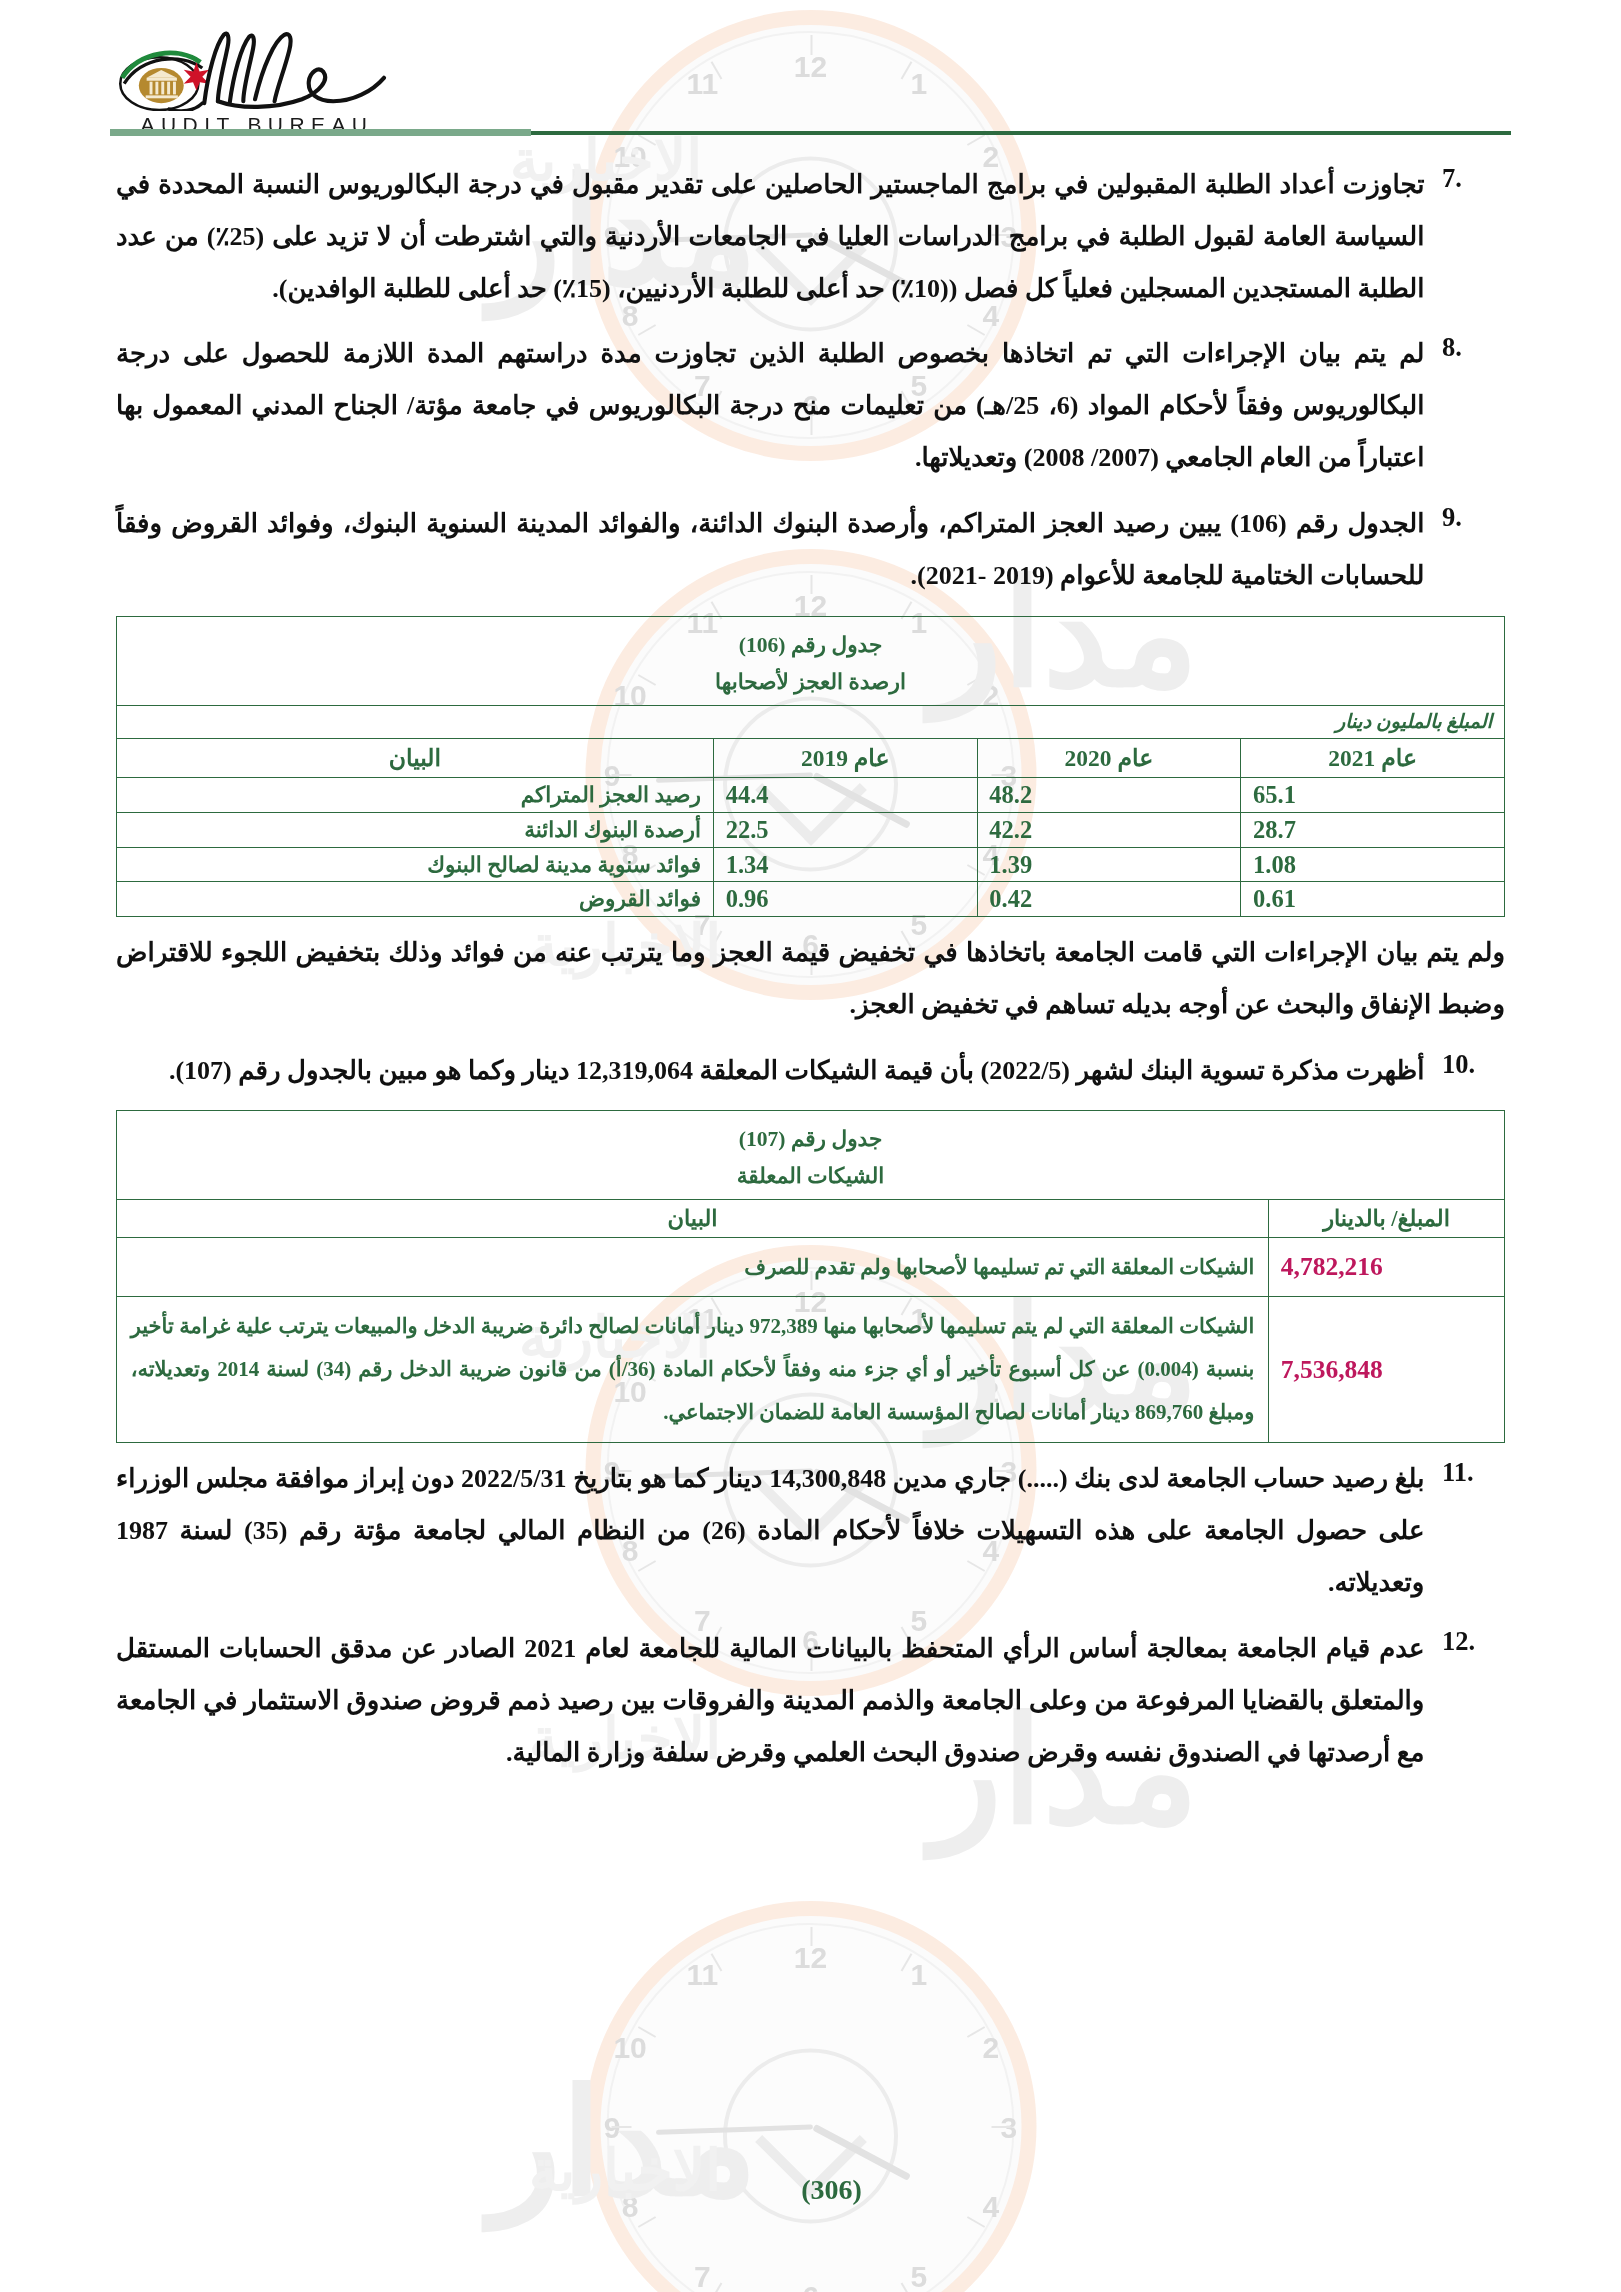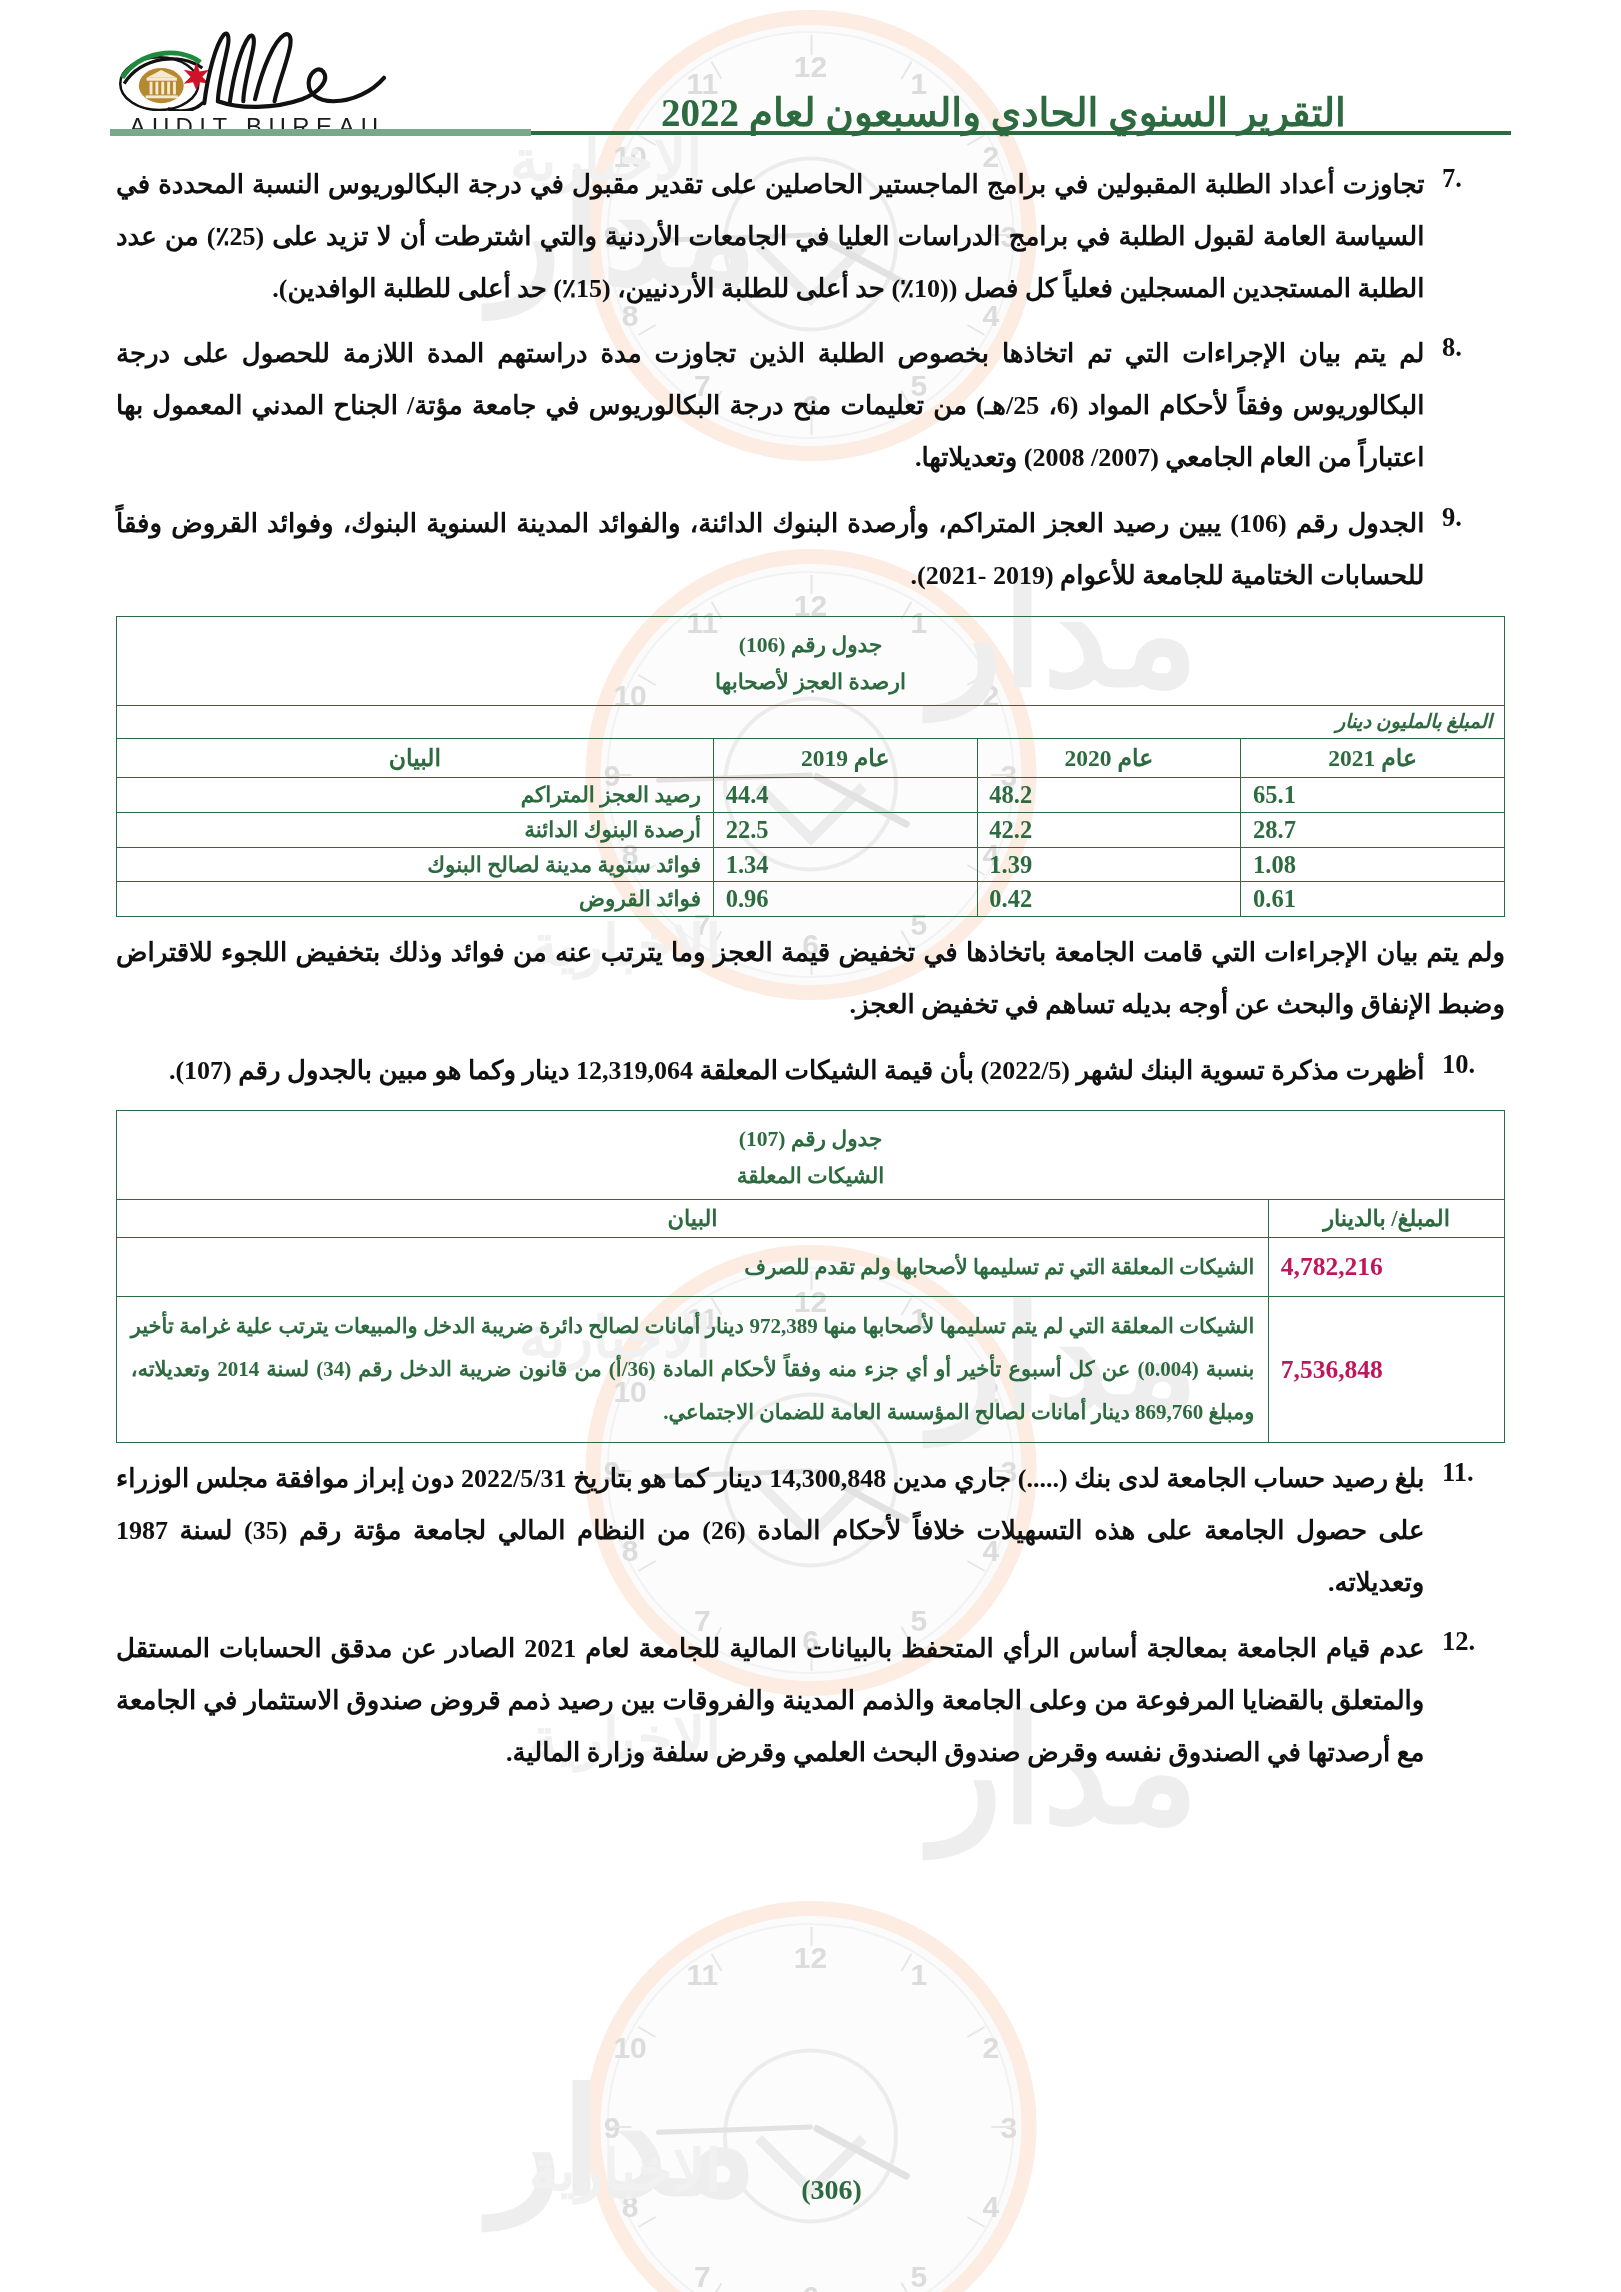--- a/index.html
+++ b/index.html
@@ -133,21 +133,21 @@
     position: relative;
     height: 84px;
   }
   .logo-calligraphy {
     position: absolute;
     left: 0; top: 0;
     width: 294px; height: 84px;
   }
   .logo-en {
     font-family: "Liberation Sans", sans-serif;
-    font-size: 24px;
+    font-size: 21px;
     letter-spacing: 6.4px;
     color: #1b1b1b;
     margin-top: 2px;
     direction: ltr;
   }
   .report-title {
     position: absolute;
     left: 421px;
     right: 35px;
     top: 90px;
@@ -509,21 +509,20 @@
             <path d="M122 78 C126 48, 134 20, 142 10 C146 6, 148 12, 146 22 C142 42, 136 62, 136 76" fill="none" stroke="#111" stroke-width="4.2" stroke-linecap="round"></path>
             <path d="M148 74 C156 40, 168 14, 178 8 C184 5, 186 12, 183 24 C178 44, 170 64, 168 76" fill="none" stroke="#111" stroke-width="4.2" stroke-linecap="round"></path>
             <path d="M110 76 C132 84, 168 84, 196 74 C214 67, 224 54, 218 46 C213 40, 204 46, 203 56 C202 68, 212 76, 228 76 C248 76, 268 66, 280 52" fill="none" stroke="#111" stroke-width="4.2" stroke-linecap="round"></path>
             <path d="M60 84 C72 88, 86 86, 94 78" fill="none" stroke="#111" stroke-width="3.6" stroke-linecap="round"></path>
           </g>
         </svg>
       </div>
       <div class="logo-en">AUDIT BUREAU</div>
     </div>
 
-    <div class="report-title">التقرير السنوي الحادي والسبعون لعام 2022</div>
 
     <div class="header-rules">
       <div class="rule-thick"></div>
       <div class="rule-accent"></div>
     </div>
   </div>
 
   <div class="body-wrap">
 
     <div class="item">

